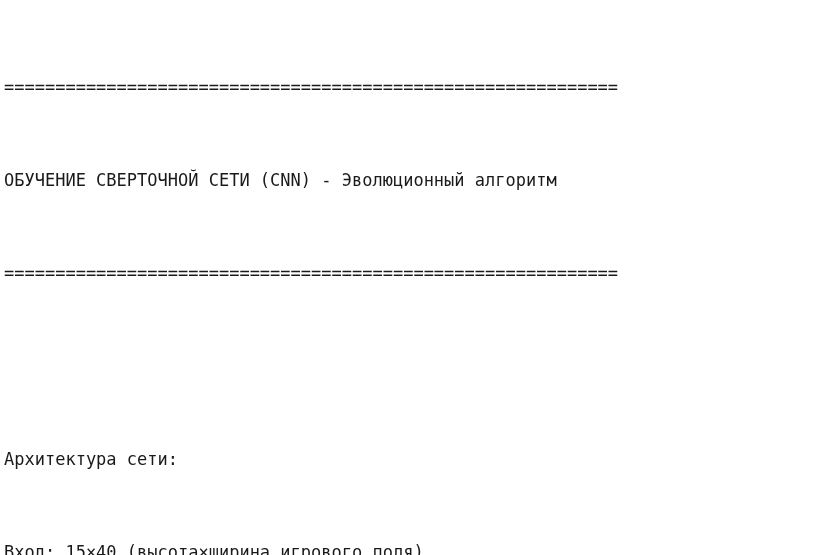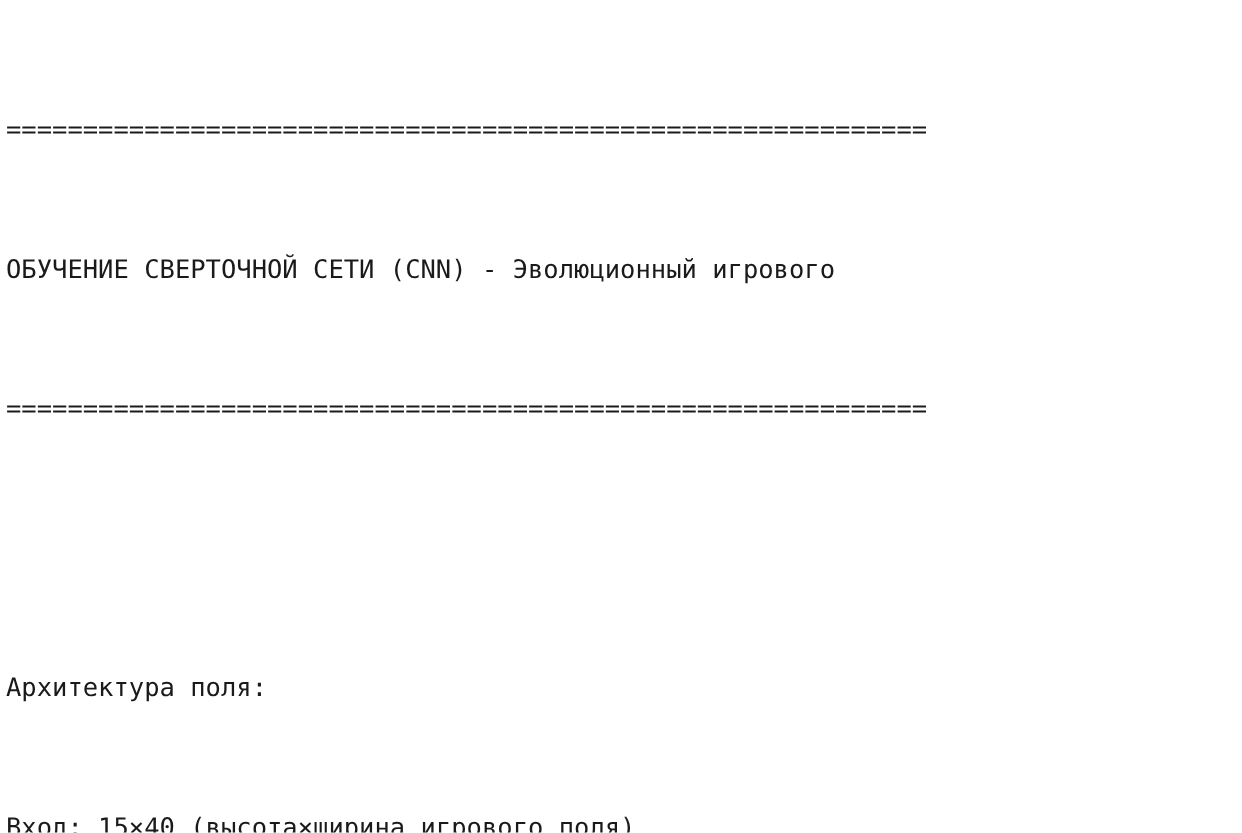--- a/index.html
+++ b/index.html
@@ -35,24 +35,24 @@
   }
   .rule {
     letter-spacing: 0px;
   }
 </style>
 </head>
 <body>
 
 <div id="terminal">
   <div class="line rule">============================================================</div>
-  <div class="line">ОБУЧЕНИЕ СВЕРТОЧНОЙ СЕТИ (CNN) - Эволюционный игрового</div>
+  <div class="line">ОБУЧЕНИЕ СВЕРТОЧНОЙ СЕТИ (CNN) - Эволюционный алгоритм</div>
   <div class="line rule">============================================================</div>
   <div class="line blank"></div>
-  <div class="line">Архитектура поля:</div>
+  <div class="line">Архитектура сети:</div>
   <div class="line">Вход: 15×40 (высота×ширина игрового поля)</div>
   
   
   
   
   
   
   
   
   

